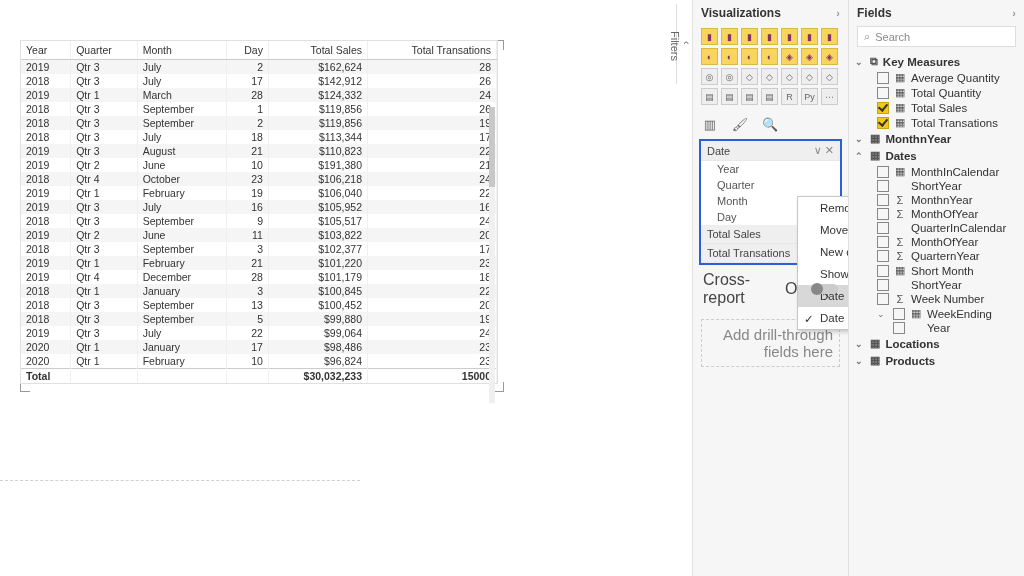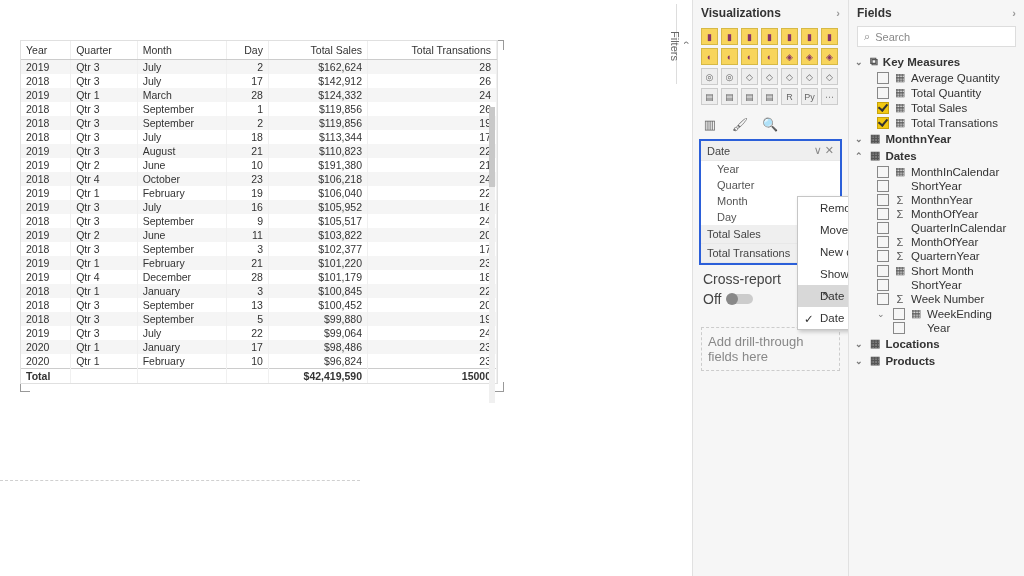--- a/index.html
+++ b/index.html
@@ -31,27 +31,27 @@
 .viz-grid { display:flex; flex-wrap:wrap; gap:3px; padding: 2px 8px 6px; }
 .viz-glyph { width:17px; height:17px; background:#f8d55c; border:1px solid #d6b946; font-size:9px; display:flex; align-items:center; justify-content:center; color:#836; }
 .viz-glyph.gray { background:#eee; border-color:#ccc; color:#666; }
 .mode-row { display:flex; gap:12px; padding:4px 8px; }
 .mode-icon { width:18px; height:18px; display:flex; align-items:center; justify-content:center; color:#666; font-size:13px;}
 .well { margin: 2px 6px; border:2px solid #2b5fd9; background:#fff; position:relative; }
 .well-field { display:flex; align-items:center; justify-content:space-between; padding:3px 6px; border-bottom:1px solid #e8e8e8; font-size:11px; color:#444; }
 .well-field.grp { background:#efefef; }
 .well-sub { padding:2px 4px 2px 16px; font-size:11px; color:#555; }
 .drill { padding: 6px 10px 2px; font-size:12px; font-weight:600; color:#333; border-bottom:1px solid #e0e0e0; margin:6px 0 4px; }
-.switchrow { padding:4px 10px; font-size:14px; color:#444; display:flex; flex-direction:column; gap:4px;}
+.switchrow { padding:4px 10px; font-size:16px; color:#444; display:flex; flex-direction:row; gap:4px;}
 .switch { display:flex; align-items:center; gap:6px; }
 .toggle { width:26px; height:10px; border-radius:6px; background:#ccc; position:relative; }
 .toggle .knob{width:12px;height:12px;border-radius:50%;background:#888;position:absolute;top:-1px;}
 .toggle.off .knob{left:-1px;}
 .toggle.on .knob{right:-1px; background:#555;}
-.addfields { margin:16px 8px; border:1px dashed #ccc; padding:6px; font-size:13px; color:#888; text-align:left;}
+.addfields { margin:8px 8px; border:1px dashed #ccc; padding:6px; font-size:15px; color:#888; text-align:right;}
 .ctxmenu { position:absolute; top: 194px; left: 0px; transform: translateX(-0px); width: 140px; }
 .viz .ctxmenu { left: 126px; }
 .ctxmenu-list { background:#fff; border:1px solid #c6c6c6; box-shadow:2px 2px 4px rgba(0,0,0,.2); font-size:11.5px; }
 .ctxmenu-list .item{ padding:5px 10px 5px 22px; position:relative; white-space:nowrap;}
 .ctxmenu-list .item.hover{ background:#d8d8d8;}
 .ctxmenu-list .item .check{ position:absolute; left:6px;}
 .fields-search { margin:0 8px 6px; background:#fff; border:1px solid #ddd; display:flex; align-items:center; padding:3px 6px; gap:5px; font-size:11px; color:#888;}
 .tree { padding: 0 6px; font-size:11.5px; color:#333; }
 .tree .node { display:flex; align-items:center; gap:5px; padding:2px 0;}
 .tree .node .caret{ width:10px; color:#777; font-size:9px;}
@@ -272,21 +272,21 @@
             <td class="num">$96,824</td>
             <td class="num">23</td>
           </tr>
         </tbody>
       <tfoot>
           <tr id="tfoot-row">
             <td>Total</td>
             <td></td>
             <td></td>
             <td class="num"></td>
-            <td class="num">$42,419,590</td>
+            <td class="num">$30,032,233</td>
             <td class="num">15000</td>
           </tr>
         </tfoot>
     </table>
     <div class="vbar">
         <div class="thumb"></div>
       </div>
   </div>
 
   <div class="hr-dash"></div>

